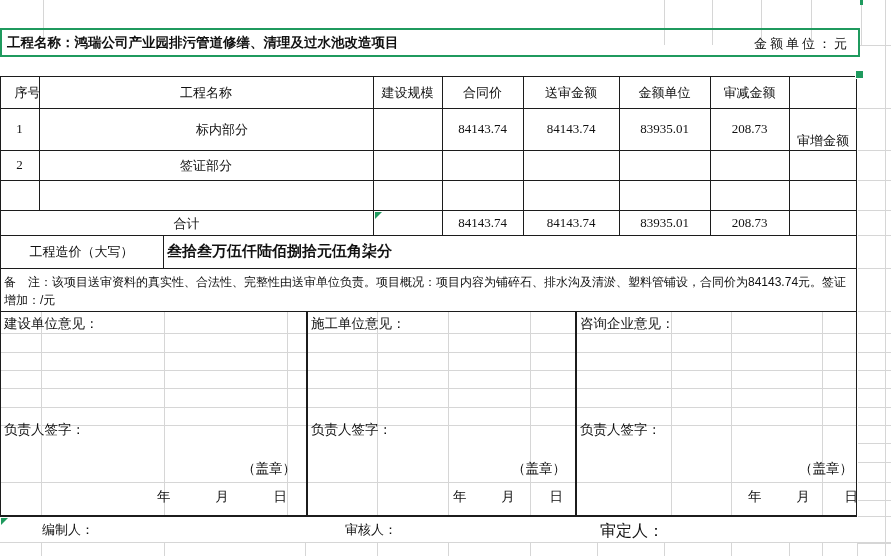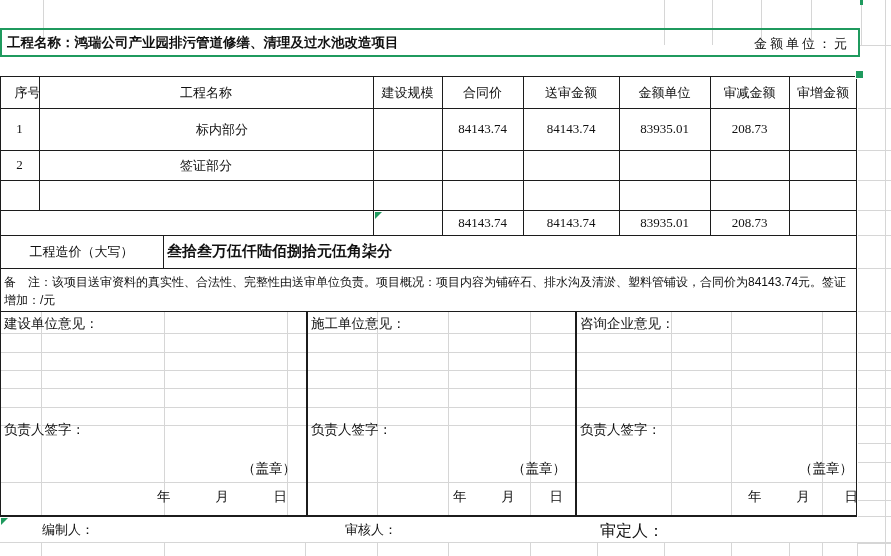--- a/index.html
+++ b/index.html
@@ -117,32 +117,33 @@
   <div id="fillhandle"></div>
   <div class="greenmark" style="left:860px;top:0;width:3px;height:5px;"></div>
 
   <div class="hcell z" style="left:0;width:39px;padding-left:8px;">序号</div>
   <div class="hcell z" style="left:39px;width:334px;">工程名称</div>
   <div class="hcell z" style="left:373px;width:69px;">建设规模</div>
   <div class="hcell z" style="left:442px;width:81px;">合同价</div>
   <div class="hcell z" style="left:523px;width:96px;">送审金额</div>
   <div class="hcell z" style="left:619px;width:91px;">金额单位</div>
   <div class="hcell z" style="left:710px;width:79px;">审减金额</div>
-  <div class="hcell z" style="left:789px;width:68px;">审增金额</div>
+  <div class="hcell z" style="left:789px;width:68px;margin-top:48px;">审增金额</div>
 
   <div class="t serif ctr z" style="left:0;top:121px;width:39px;">1</div>
   <div class="t serif ctr z" style="left:35px;top:121px;width:334px;padding-left:20px;">标内部分</div>
   <div class="t serif ctr z" style="left:442px;top:121px;width:81px;">84143.74</div>
   <div class="t serif ctr z" style="left:523px;top:121px;width:96px;">84143.74</div>
   <div class="t serif ctr z" style="left:619px;top:121px;width:91px;">83935.01</div>
   <div class="t serif ctr z" style="left:710px;top:121px;width:79px;">208.73</div>
 
   <div class="t serif ctr z" style="left:0;top:157px;width:39px;">2</div>
   <div class="t serif ctr z" style="left:39px;top:157px;width:334px;text-align:center;">签证部分</div>
 
+  <div class="t serif ctr z" style="left:0;top:215px;width:373px;">合计</div>
   <div class="t serif ctr z" style="left:442px;top:215px;width:81px;">84143.74</div>
   <div class="t serif ctr z" style="left:523px;top:215px;width:96px;">84143.74</div>
   <div class="t serif ctr z" style="left:619px;top:215px;width:91px;">83935.01</div>
   <div class="t serif ctr z" style="left:710px;top:215px;width:79px;">208.73</div>
   <div class="tri" style="left:375px;top:212px;"></div>
 
   <div class="t sans z" style="left:167px;top:242px;font-size:15px;font-weight:bold;">叁拾叁万伍仟陆佰捌拾元伍角柒分</div>
   <div class="t serif ctr z" style="left:0;top:243px;width:163px;">工程造价（大写）</div>
 
   <div class="t sans z" style="left:4px;top:274px;font-size:12px;">备　注：该项目送审资料的真实性、合法性、完整性由送审单位负责。项目概况：项目内容为铺碎石、排水沟及清淤、塑料管铺设，合同价为84143.74元。签证</div>

